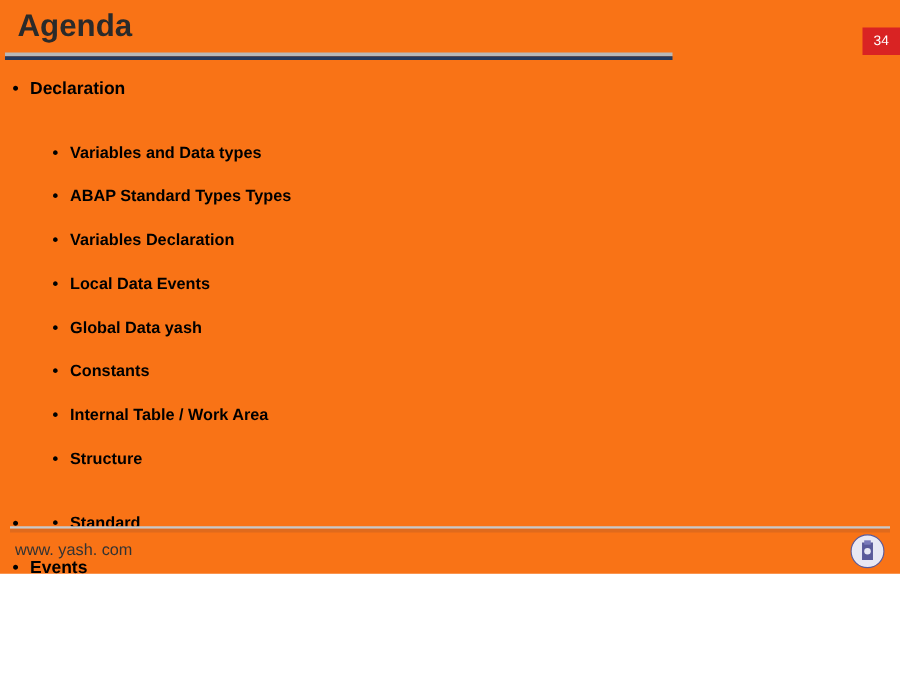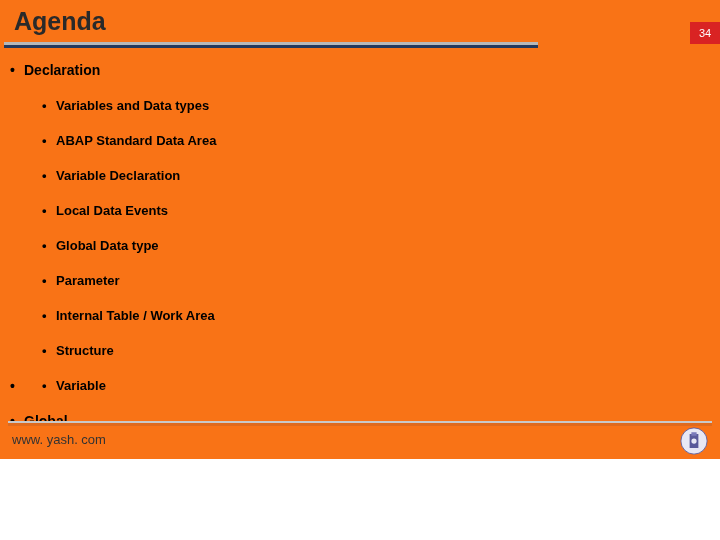--- a/index.html
+++ b/index.html
@@ -7,21 +7,21 @@
   .slide { position: relative; width: 720px; height: 459px; background: #f97316; }
   .title-bar { display: flex; align-items: center; height: 42px; padding-left: 14px; }
   .title { font-size: 25px; font-weight: bold; color: #2a2a2a; }
   .page-badge { position: absolute; top: 22px; right: 0; width: 30px; height: 22px; background: #d92323; color: #fff; font-size: 11px; display: flex; align-items: center; justify-content: center; }
   .rule-grey { position: absolute; top: 42px; left: 4px; width: 534px; height: 3px; background: #b8b8b8; }
   .rule-blue { position: absolute; top: 45px; left: 4px; width: 534px; height: 3px; background: #23395d; }
   .content { position: absolute; top: 62px; left: 8px; right: 20px; }
   ul { list-style: none; }
   .lvl1 > li { font-size: 14px; font-weight: bold; color: #000; margin-bottom: 16px; padding-left: 16px; position: relative; }
   .lvl1 > li::before { content: "•"; position: absolute; left: 2px; top: 0; font-size: 14px; }
-  .lvl2 { margin-top: 20px; }
+  .lvl2 { margin-top: 36px; }
   .lvl2 > li { font-size: 13px; font-weight: bold; color: #000; margin-bottom: 20px; padding-left: 32px; position: relative; }
   .lvl2 > li::before { content: "•"; position: absolute; left: 18px; top: 0; font-size: 13px; }
   .footer { position: absolute; left: 0; right: 0; bottom: 0; height: 38px; }
   .footer-rule-grey { position: absolute; top: 0; left: 8px; right: 8px; height: 2px; background: #c9c9c9; }
   .footer-rule-orange { position: absolute; top: 2px; left: 8px; right: 8px; height: 3px; background: #e06a1c; }
   .footer-text { position: absolute; left: 12px; top: 11px; font-size: 13px; color: #333; text-align: center; }
   .footer-logo { position: absolute; right: 12px; bottom: 4px; width: 28px; height: 28px; }
 </style>
 </head>
 <body>
@@ -33,36 +33,36 @@
   <div class="page-badge">34</div>
   <div class="rule-grey"></div>
   <div class="rule-blue"></div>
 
   <div class="content">
     <ul class="lvl1">
       <li>
         <span>Declaration</span>
         <ul class="lvl2">
           <li><span>Variables and Data types</span></li>
-          <li><span>ABAP Standard Data Area</span></li>
-          <li><span>Variable Declaration</span></li>
+          <li><span>ABAP Standard Types Types</span></li>
+          <li><span>Variables Declaration</span></li>
           <li><span>Local Data Events</span></li>
-          <li><span>Global Data type</span></li>
-          <li><span>Parameter</span></li>
+          <li><span>Global Data yash</span></li>
+          <li><span>Constants</span></li>
           <li><span>Internal Table / Work Area</span></li>
           <li><span>Structure</span></li>
         </ul>
       </li>
       <li>
         <ul class="lvl2">
-          <li><span>Variable</span></li>
+          <li><span>Standard</span></li>
         </ul>
       </li>
       <li>
-        <span>Global</span>
+        <span>Events</span>
       </li>
     </ul>
   </div>
 
   <div class="footer">
     <div class="footer-rule-grey"></div>
     <div class="footer-rule-orange"></div>
     <div class="footer-text">www. yash. com</div>
     <div class="footer-logo">
       <svg viewBox="0 0 32 32" width="28" height="28">

